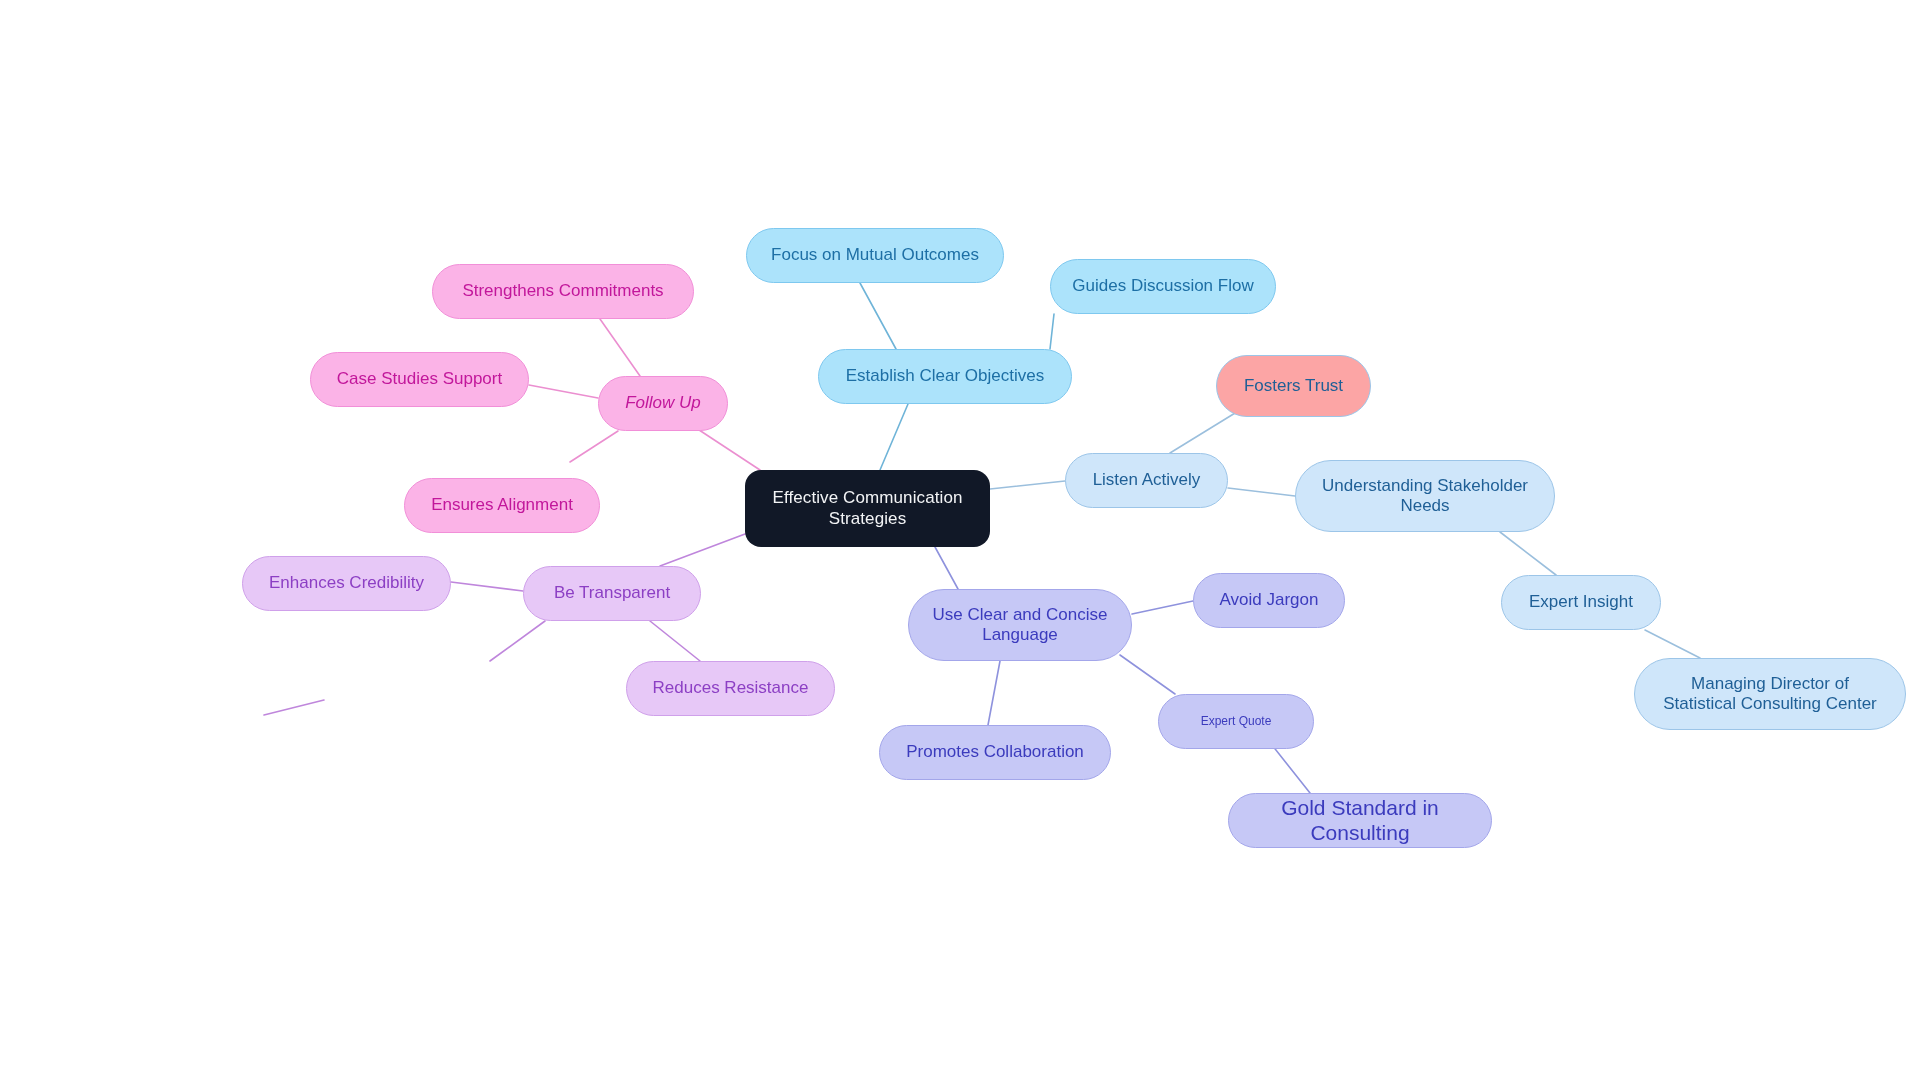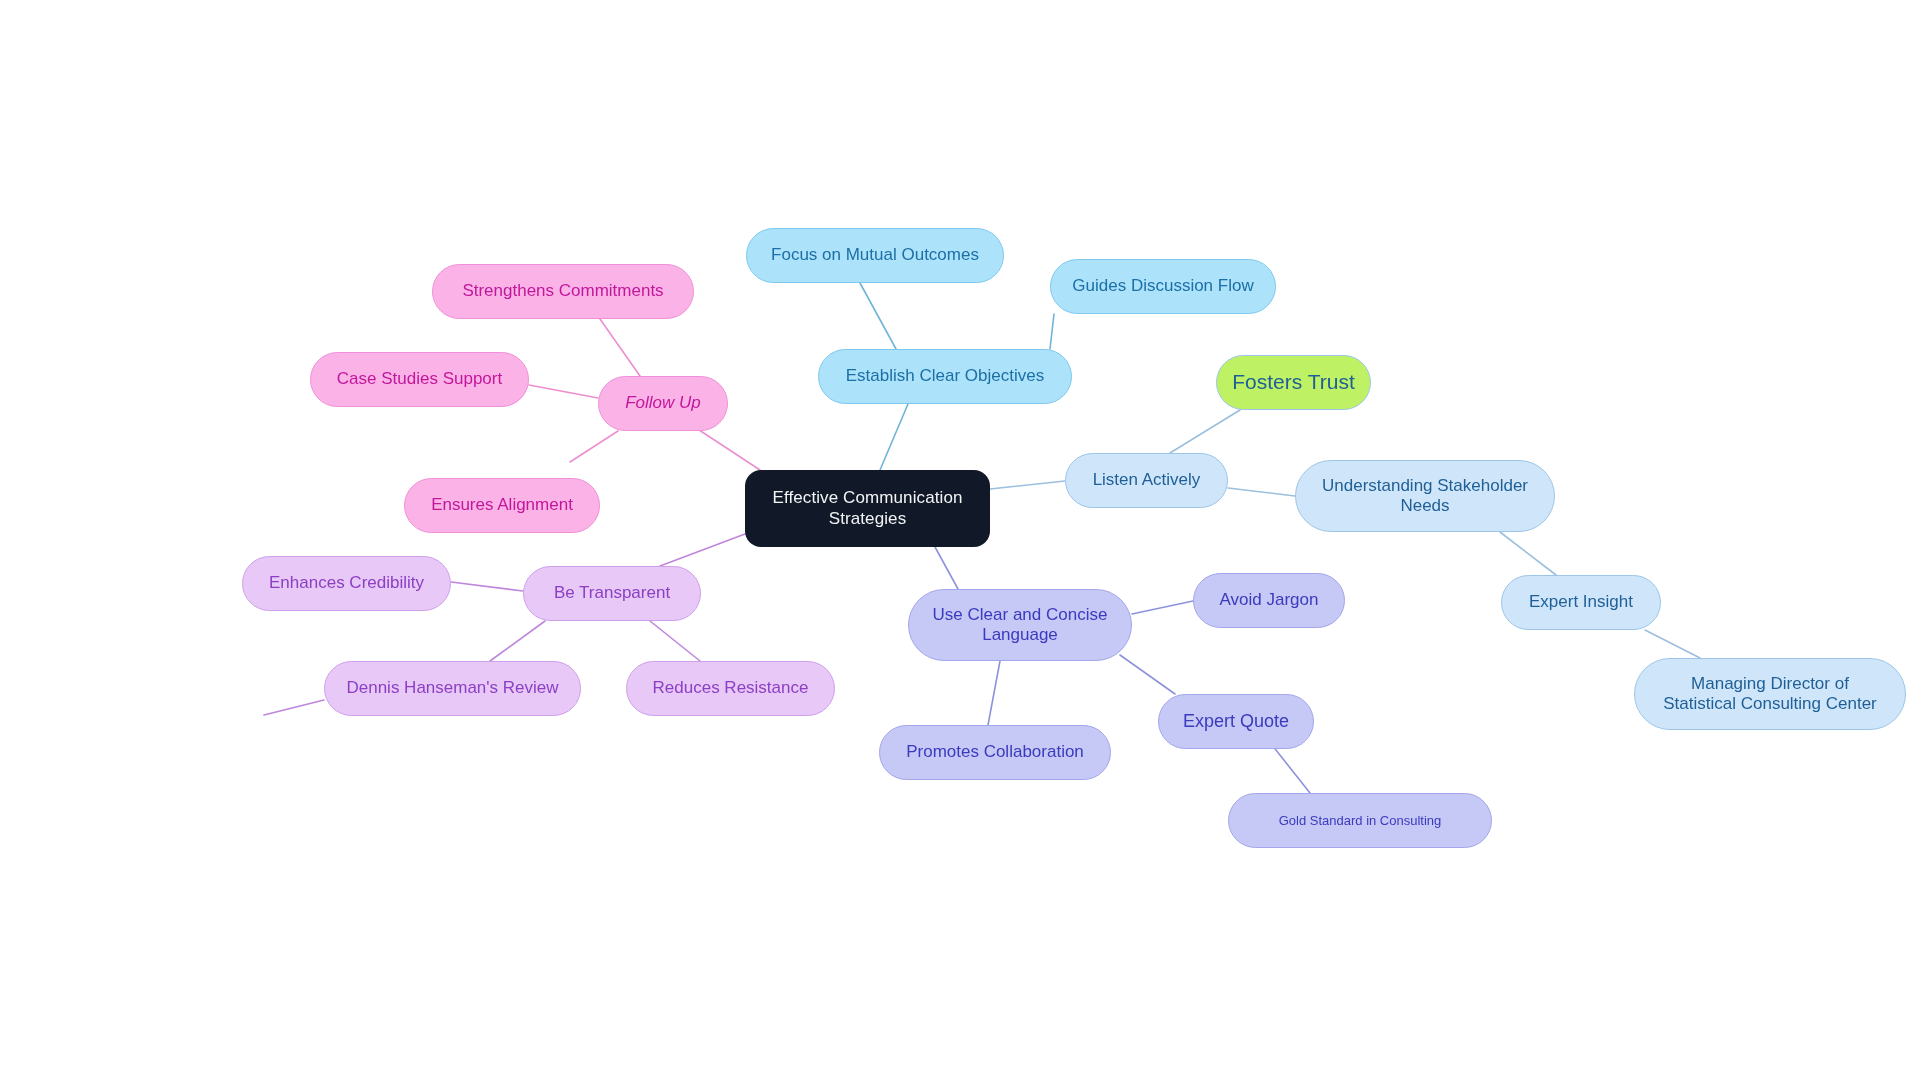--- a/index.html
+++ b/index.html
@@ -74,33 +74,32 @@
       <line x1="640" y1="376" x2="600" y2="319" stroke="#eb8fd0" stroke-width="1.6" stroke-linecap="round"></line>
       <line x1="598" y1="398" x2="529" y2="385" stroke="#eb8fd0" stroke-width="1.6" stroke-linecap="round"></line>
       <line x1="618" y1="431" x2="570" y2="462" stroke="#eb8fd0" stroke-width="1.6" stroke-linecap="round"></line>
     </svg>
 <div class="node root" style="left: 745px; top: 470px; width: 245px; height: 77px; background: rgb(17, 24, 39); border-color: rgb(17, 24, 39); color: rgb(243, 244, 246); font-size: 17px;">Effective Communication
 Strategies</div>
     <div class="node" style="left: 818px; top: 349px; width: 254px; height: 55px; background: rgb(172, 227, 251); border-color: rgb(126, 200, 239); color: rgb(29, 111, 165); font-size: 17px;">Establish Clear Objectives</div>
     <div class="node" style="left: 746px; top: 228px; width: 258px; height: 55px; background: rgb(172, 227, 251); border-color: rgb(126, 200, 239); color: rgb(29, 111, 165); font-size: 17px;">Focus on Mutual Outcomes</div>
     <div class="node" style="left: 1050px; top: 259px; width: 226px; height: 55px; background: rgb(172, 227, 251); border-color: rgb(126, 200, 239); color: rgb(29, 111, 165); font-size: 17px;">Guides Discussion Flow</div>
     <div class="node" style="left: 1065px; top: 453px; width: 163px; height: 55px; background: rgb(207, 230, 250); border-color: rgb(156, 197, 232); color: rgb(31, 95, 150); font-size: 17px;">Listen Actively</div>
-    <div class="node" style="left: 1216px; top: 355px; width: 155px; height: 55px; background: #bef264; border-color: rgb(156, 197, 232); color: rgb(31, 95, 150); font-size: 21px;">Fosters Trust</div>
+    <div class="node" style="left: 1216px; top: 355px; width: 155px; height: 62px; background: #fca5a5; border-color: rgb(156, 197, 232); color: rgb(31, 95, 150); font-size: 17px;">Fosters Trust</div>
     <div class="node" style="left: 1295px; top: 460px; width: 260px; height: 72px; background: rgb(207, 230, 250); border-color: rgb(156, 197, 232); color: rgb(31, 95, 150); font-size: 17px;">Understanding Stakeholder
 Needs</div>
     <div class="node" style="left: 1501px; top: 575px; width: 160px; height: 55px; background: rgb(207, 230, 250); border-color: rgb(156, 197, 232); color: rgb(31, 95, 150); font-size: 17px;">Expert Insight</div>
     <div class="node" style="left: 1634px; top: 658px; width: 272px; height: 72px; background: rgb(207, 230, 250); border-color: rgb(156, 197, 232); color: rgb(31, 95, 150); font-size: 17px;">Managing Director of
 Statistical Consulting Center</div>
     <div class="node" style="left: 908px; top: 589px; width: 224px; height: 72px; background: rgb(198, 200, 246); border-color: rgb(163, 166, 234); color: rgb(59, 59, 189); font-size: 17px;">Use Clear and Concise
 Language</div>
     <div class="node" style="left: 1193px; top: 573px; width: 152px; height: 55px; background: rgb(198, 200, 246); border-color: rgb(163, 166, 234); color: rgb(59, 59, 189); font-size: 17px;">Avoid Jargon</div>
-    <div class="node" style="left: 1158px; top: 694px; width: 156px; height: 55px; background: rgb(198, 200, 246); border-color: rgb(163, 166, 234); color: rgb(59, 59, 189); font-size: 18px;">Expert Quote</div>
-    <div class="node" style="left: 1228px; top: 793px; width: 264px; height: 55px; background: rgb(198, 200, 246); border-color: rgb(163, 166, 234); color: rgb(59, 59, 189); font-size: 13px;">Gold Standard in Consulting</div>
+    <div class="node" style="left: 1158px; top: 694px; width: 156px; height: 55px; background: rgb(198, 200, 246); border-color: rgb(163, 166, 234); color: rgb(59, 59, 189); font-size: 12px;">Expert Quote</div>
+    <div class="node" style="left: 1228px; top: 793px; width: 264px; height: 55px; background: rgb(198, 200, 246); border-color: rgb(163, 166, 234); color: rgb(59, 59, 189); font-size: 21px;">Gold Standard in Consulting</div>
     <div class="node" style="left: 879px; top: 725px; width: 232px; height: 55px; background: rgb(198, 200, 246); border-color: rgb(163, 166, 234); color: rgb(59, 59, 189); font-size: 17px;">Promotes Collaboration</div>
     <div class="node" style="left: 523px; top: 566px; width: 178px; height: 55px; background: rgb(231, 200, 247); border-color: rgb(207, 160, 234); color: rgb(140, 63, 196); font-size: 17px;">Be Transparent</div>
     <div class="node" style="left: 242px; top: 556px; width: 209px; height: 55px; background: rgb(231, 200, 247); border-color: rgb(207, 160, 234); color: rgb(140, 63, 196); font-size: 17px;">Enhances Credibility</div>
-    <div class="node" style="left: 324px; top: 661px; width: 257px; height: 55px; background: rgb(231, 200, 247); border-color: rgb(207, 160, 234); color: rgb(140, 63, 196); font-size: 17px;">Dennis Hanseman's Review</div>
     <div class="node" style="left: 626px; top: 661px; width: 209px; height: 55px; background: rgb(231, 200, 247); border-color: rgb(207, 160, 234); color: rgb(140, 63, 196); font-size: 17px;">Reduces Resistance</div>
     <div class="node" style="left: 598px; top: 376px; width: 130px; height: 55px; background: rgb(251, 179, 231); border-color: rgb(241, 143, 216); color: rgb(194, 23, 155); font-size: 17px; font-style: italic;">Follow Up</div>
     <div class="node" style="left: 432px; top: 264px; width: 262px; height: 55px; background: rgb(251, 179, 231); border-color: rgb(241, 143, 216); color: rgb(194, 23, 155); font-size: 17px;">Strengthens Commitments</div>
     <div class="node" style="left: 310px; top: 352px; width: 219px; height: 55px; background: rgb(251, 179, 231); border-color: rgb(241, 143, 216); color: rgb(194, 23, 155); font-size: 17px;">Case Studies Support</div>
     <div class="node" style="left: 404px; top: 462px; width: 196px; height: 55px; background: rgb(251, 179, 231); border-color: rgb(241, 143, 216); color: rgb(194, 23, 155); font-size: 17px; margin-top: 16px;">Ensures Alignment</div>
   </div>
 
 </body></html>

